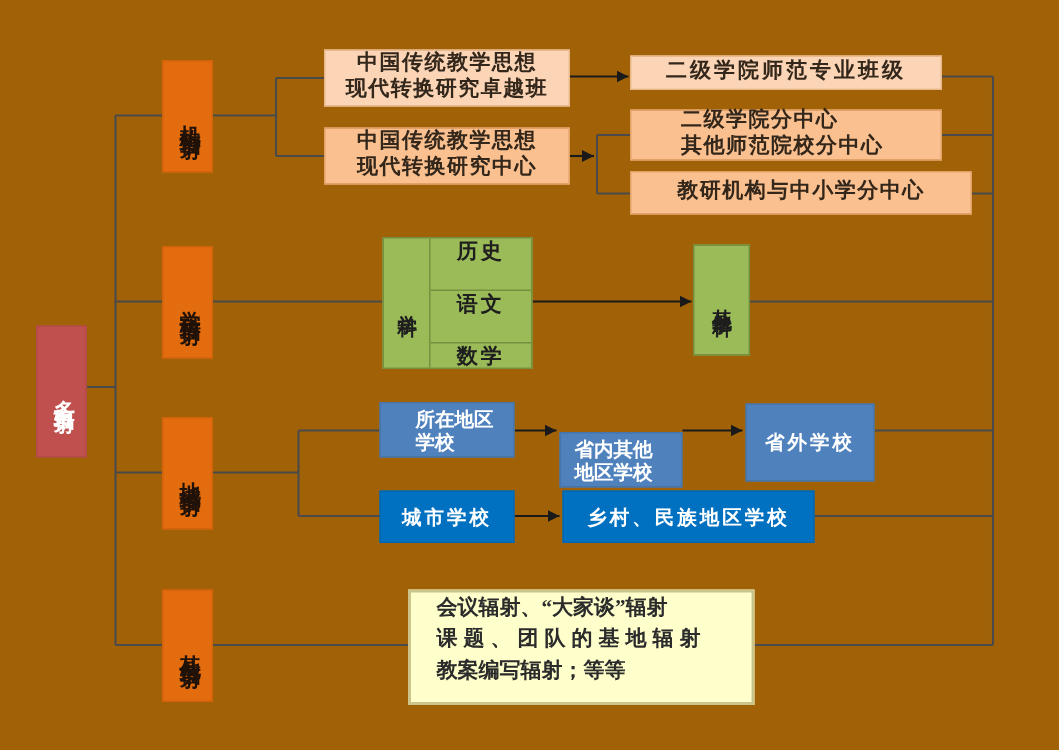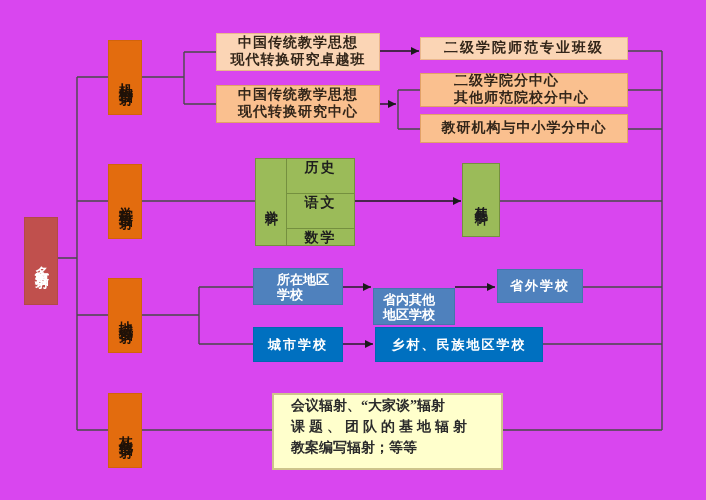--- a/index.html
+++ b/index.html
@@ -1,17 +1,17 @@
 <!DOCTYPE html>
 <html><head>
 <meta charset="utf-8">
 <style>
   html,body{margin:0;padding:0;background:#fff;}
   .canvas{
-    position:relative;width:706px;height:500px;background:#d946ef;overflow:hidden;
+    position:relative;width:706px;height:500px;background:#a16207;overflow:hidden;
     font-family:"Liberation Serif","DejaVu Serif",serif;font-weight:700;
   }
   .wires{position:absolute;left:0;top:0;z-index:0;}
   .node{
     position:absolute;z-index:1;box-sizing:border-box;
     display:flex;align-items:center;justify-content:center;
     text-align:center;line-height:1.2;
   }
   .vtext{writing-mode:vertical-rl;text-orientation:upright;letter-spacing:3px;}
   .root{background:#C0504D;border:1px solid #b24a47;color:#ffffff;font-size:14px;}
@@ -90,21 +90,21 @@
     <div>中国传统教学思想</div>
     <div>现代转换研究中心</div>
   </div>
   <div class="node peach-light ls2" style="left:420px;top:37px;width:208px;height:23px;">
     <span>二级学院师范专业班级</span>
   </div>
   <div class="node peach two-line left-align ls1" style="left:420px;top:73px;width:208px;height:34px;padding-left:33px;">
     <div>二级学院分中心</div>
     <div>其他师范院校分中心</div>
   </div>
-  <div class="node peach ls1" style="left:420px;top:114px;width:208px;height:29px;">
+  <div class="node peach ls1" style="left:420px;top:114px;width:228px;height:29px;">
     <span>教研机构与中小学分中心</span>
   </div>
 
   <div class="disc-table" style="left:255px;top:158px;width:100px;height:88px;">
     <div class="disc-head">
       <span class="vtext" style="letter-spacing:2px;">学科</span>
     </div>
     <div class="disc-rows">
       <div class="disc-row">历史</div>
       <div class="disc-row">语文</div>
@@ -116,21 +116,21 @@
   </div>
 
   <div class="node blue two-line left-align" style="left:253px;top:268px;width:90px;height:37px;padding-left:23px;line-height:15px;">
     <div>所在地区</div>
     <div>学校</div>
   </div>
   <div class="node blue two-line left-align" style="left:373px;top:268px;width:82px;height:37px;padding-left:9px;line-height:15px;margin-top:20px;">
     <div>省内其他</div>
     <div>地区学校</div>
   </div>
-  <div class="node blue ls2" style="left:497px;top:269px;width:86px;height:34px;">
+  <div class="node blue ls2" style="left:497px;top:269px;width:86px;height:52px;">
     <span>省外学校</span>
   </div>
 
   <div class="node blue-dark ls2" style="left:253px;top:327px;width:90px;height:35px;">
     <span>城市学校</span>
   </div>
   <div class="node blue-dark ls2" style="left:375px;top:327px;width:168px;height:35px;">
     <span>乡村、民族地区学校</span>
   </div>
 

